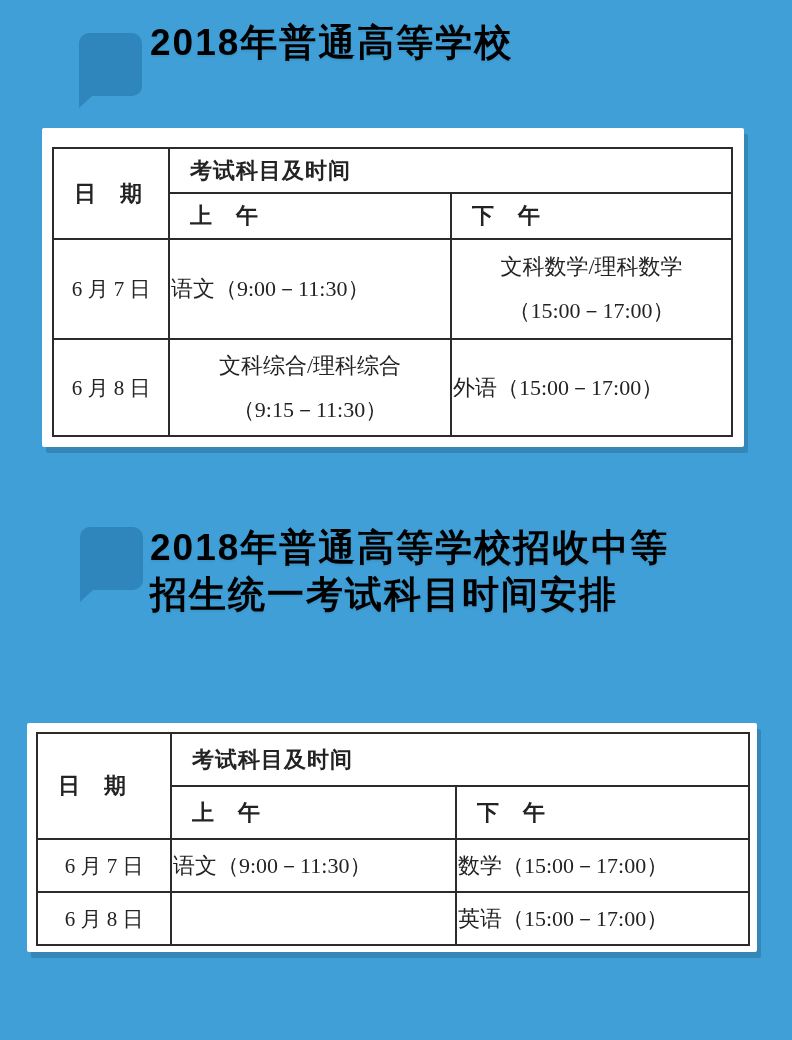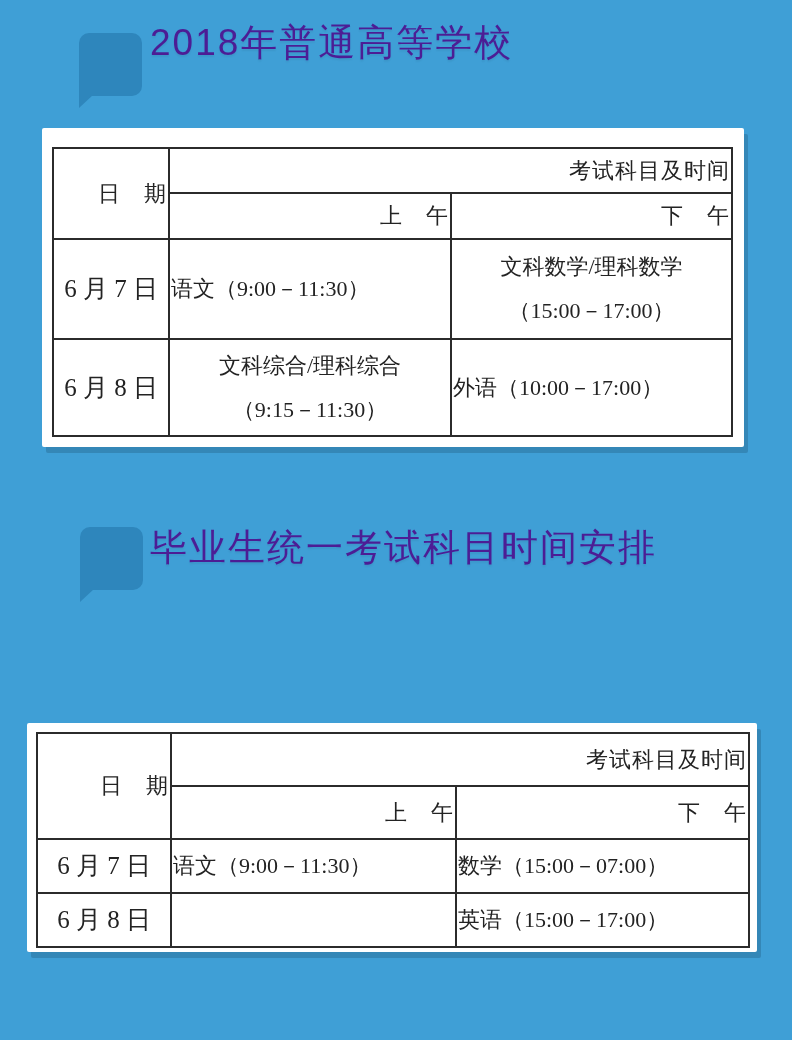--- a/index.html
+++ b/index.html
@@ -4,21 +4,21 @@
 <style>
   :root { --bg:#3f9fd6; --accent:#2e86bc; --ink:#232323; --line:#2b2b2b; }
   html,body { margin:0; padding:0; }
   body {
     width:792px; height:1040px; position:relative; overflow:hidden;
     background:var(--bg);
     font-family:"Liberation Sans", sans-serif;
   }
   
   .heading {
-    position:absolute; color:#4c1d95; font-weight:400;
+    position:absolute; color:#000000; font-weight:700;
     font-size:37px; letter-spacing:2px;
     text-shadow:0 2px 2px rgba(0,0,0,0.06);
   }
   .heading-1 { left:150px; top:24px;  line-height:38px; }
   .heading-2 { left:150px; top:524px; line-height:47px; }
   
   .bubble { position:absolute; width:64px; height:76px; }
   .bubble-1 { left:79px; top:33px; }
   .bubble-2 { left:80px; top:527px; }
   .bubble .body {
@@ -40,33 +40,33 @@
   
   table.sched {
     position:absolute; border-collapse:collapse; table-layout:fixed;
     font-family:"Liberation Serif","DejaVu Serif",serif;
     color:var(--ink);
   }
   .sched th, .sched td {
     border:2px solid var(--line); overflow:hidden;
     font-size:22px; vertical-align:middle;
   }
-  .sched th { font-weight:normal; text-align:right; letter-spacing:1px;padding-left:20px; }
+  .sched th { font-weight:bold; text-align:left; letter-spacing:1px;padding-left:20px; }
   .table-1 { left:52px; top:147px; width:679px; }
   .table-1 col.c1 { width:116px; } .table-1 col.c2 { width:282px; } .table-1 col.c3 { width:281px; }
   .table-1 tr.hr1 { height:45px; } .table-1 tr.hr2 { height:46px; }
   .table-1 tr.dr1 { height:100px; } .table-1 tr.dr2 { height:97px; }
   .table-2 { left:36px; top:732px; width:712px; }
   .table-2 col.c1 { width:134px; } .table-2 col.c2 { width:285px; } .table-2 col.c3 { width:293px; }
   .table-2 tr { height:53px; }
   .sched td { line-height:2.0; }
   .sched td.c { text-align:center; }
   .sched td.l { text-align:left; }
   .sched td.pre { white-space:pre-line; }
-  .sched td.date { text-align:center; font-size:25px; }
+  .sched td.date { text-align:center; font-size:21px; }
 </style>
 </head>
 <body>
 
 <div class="bubble bubble-1">
   <div class="body"></div>
   <div class="tail"></div>
 </div>
 <div class="heading heading-1">
   <div>2018年普通高等学校</div>
@@ -91,31 +91,32 @@
   <tr class="dr1">
     <td class="date">6 月 7 日</td>
     <td class="l">语文（9:00－11:30）</td>
     <td class="c pre">文科数学/理科数学
 （15:00－17:00）</td>
   </tr>
   <tr class="dr2">
     <td class="date">6 月 8 日</td>
     <td class="c pre">文科综合/理科综合
 （9:15－11:30）</td>
-    <td class="l">外语（10:00－17:00）</td>
+    <td class="l">外语（15:00－17:00）</td>
   </tr>
 </tbody>
   </table>
 
 <div class="bubble bubble-2">
   <div class="body"></div>
   <div class="tail"></div>
 </div>
 <div class="heading heading-2">
-  <div>毕业生统一考试科目时间安排</div>
+  <div>2018年普通高等学校招收中等</div>
+  <div>招生统一考试科目时间安排</div>
 </div>
 
 <div class="card card-2"></div>
 <table class="sched table-2">
   <colgroup>
       <col class="c1">
       <col class="c2">
       <col class="c3">
     </colgroup>
   <tbody>
@@ -123,21 +124,21 @@
     <th rowspan="2">日　期</th>
     <th colspan="2">考试科目及时间</th>
   </tr>
   <tr>
     <th>上　午</th>
     <th>下　午</th>
   </tr>
   <tr>
     <td class="date">6 月 7 日</td>
     <td class="l">语文（9:00－11:30）</td>
-    <td class="l">数学（15:00－07:00）</td>
+    <td class="l">数学（15:00－17:00）</td>
   </tr>
   <tr>
     <td class="date">6 月 8 日</td>
     <td class="l"></td>
     <td class="l">英语（15:00－17:00）</td>
   </tr>
 </tbody>
   </table>
 
 </body></html>

